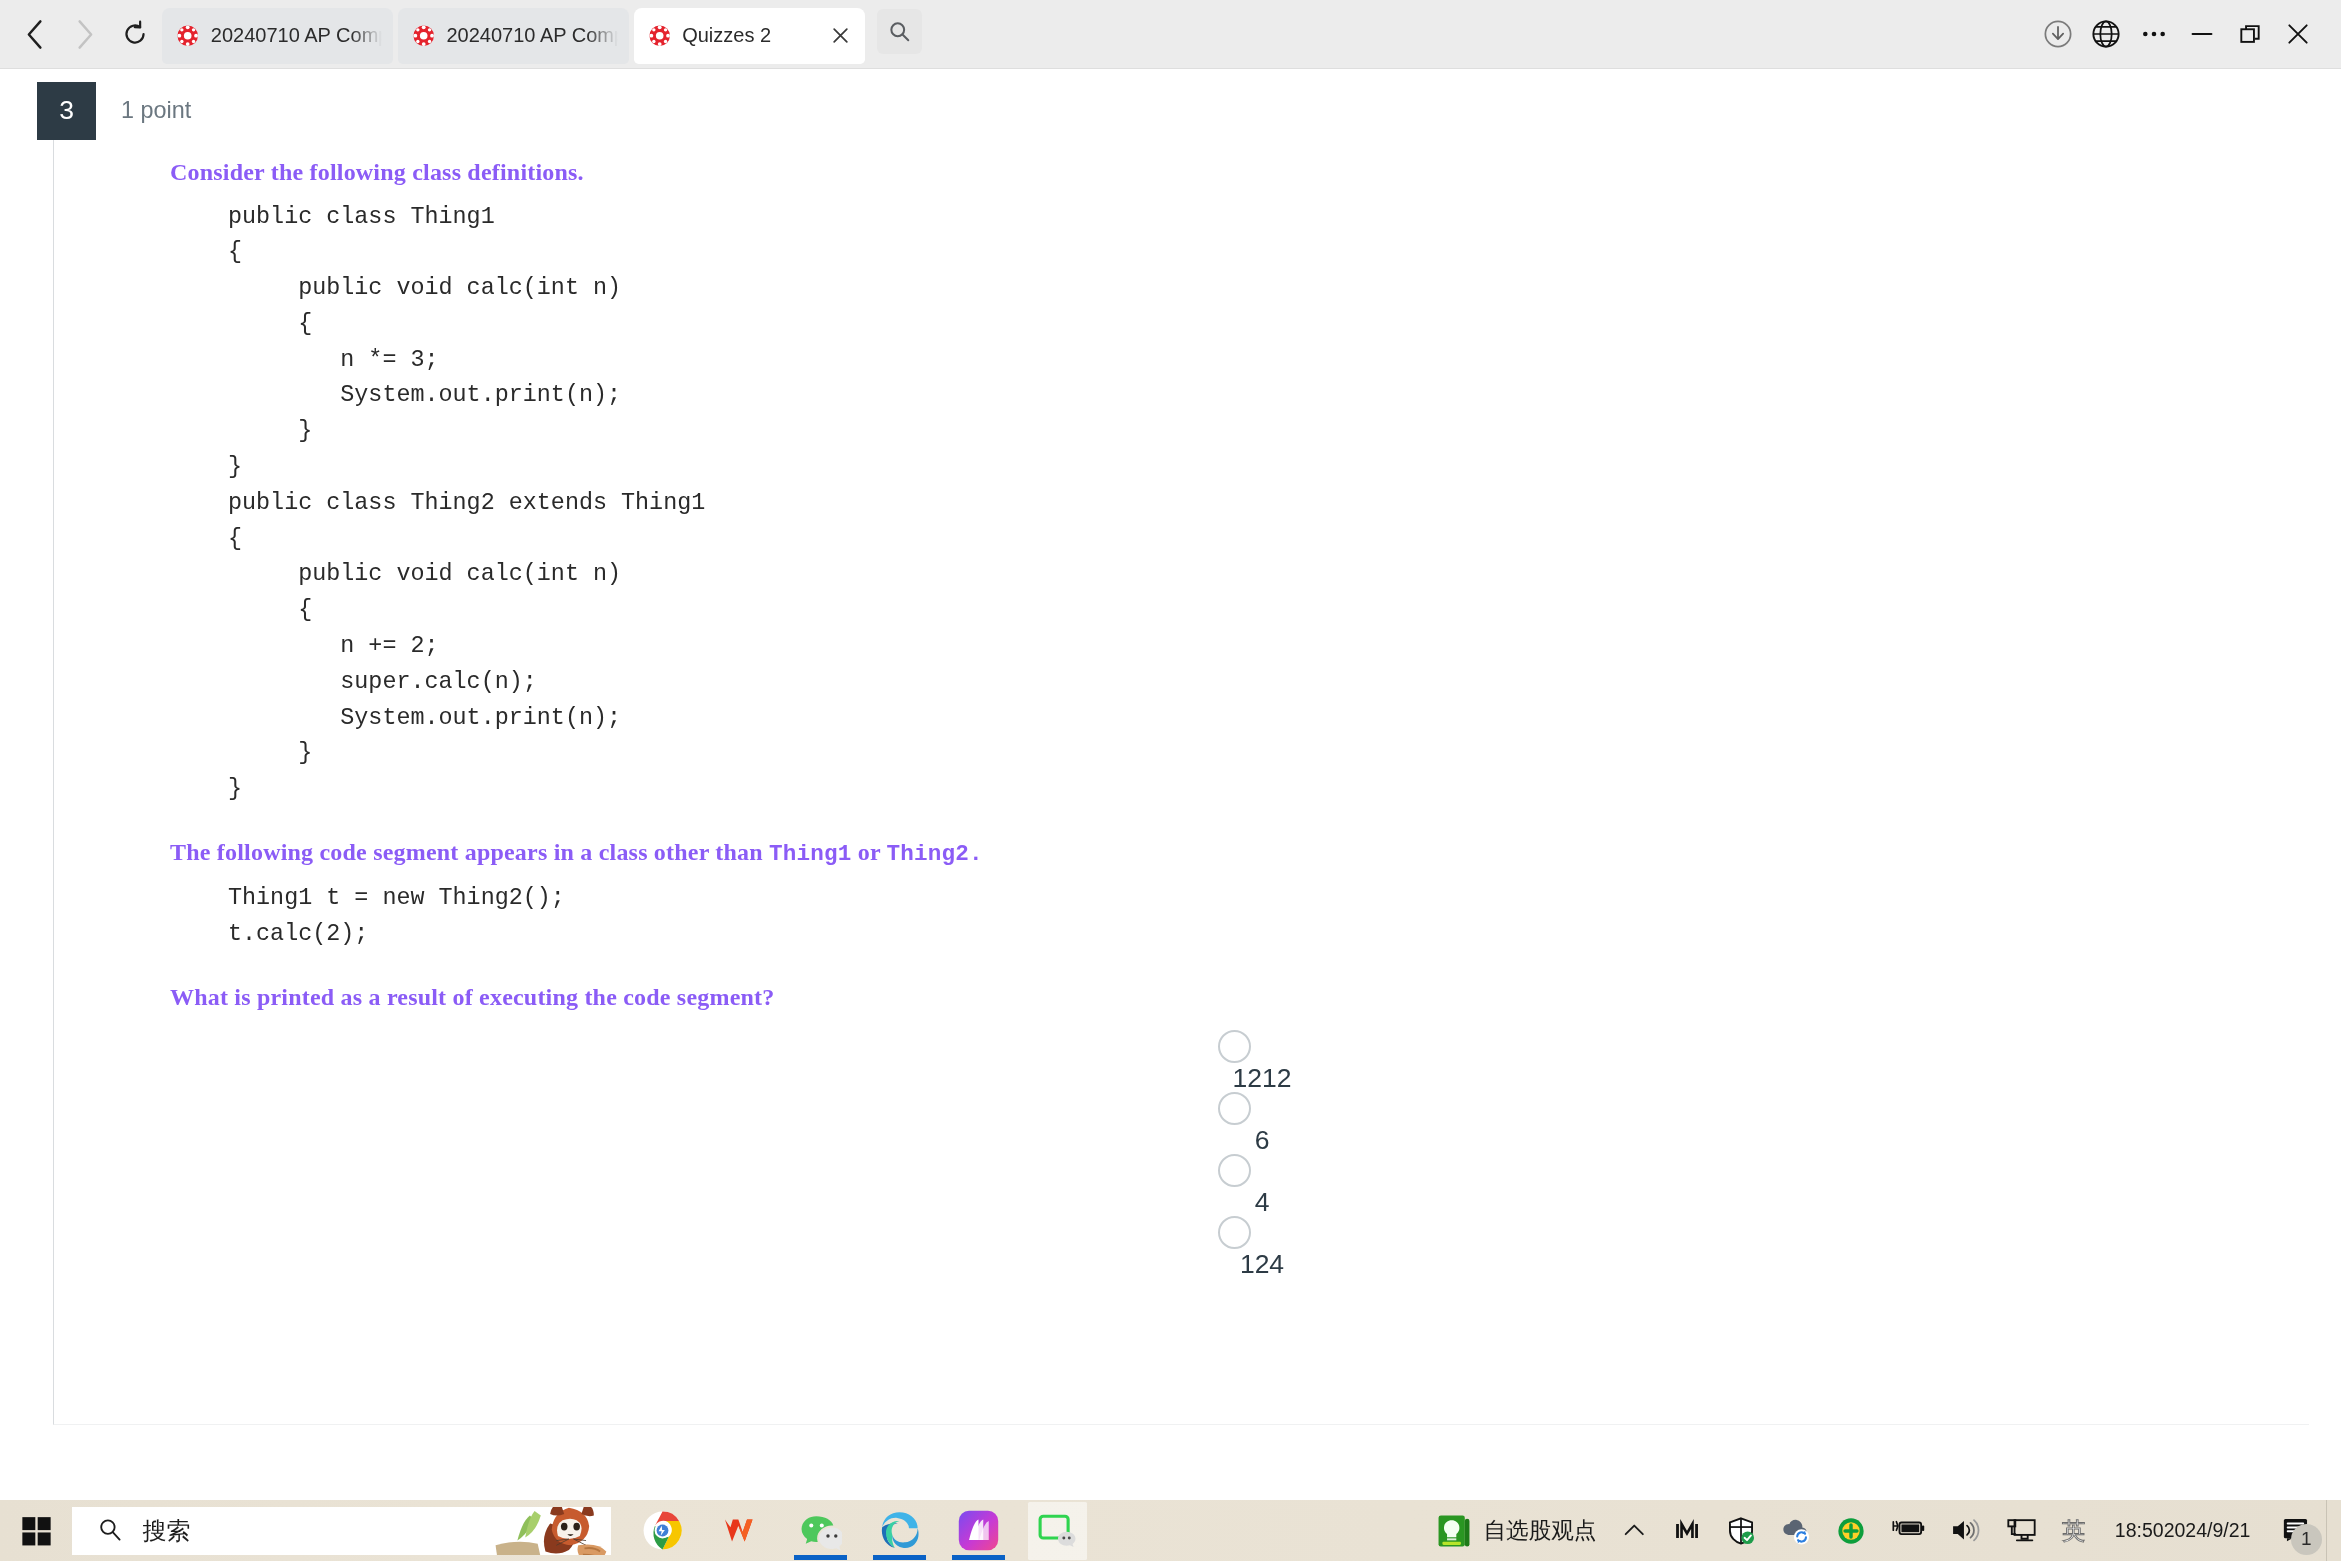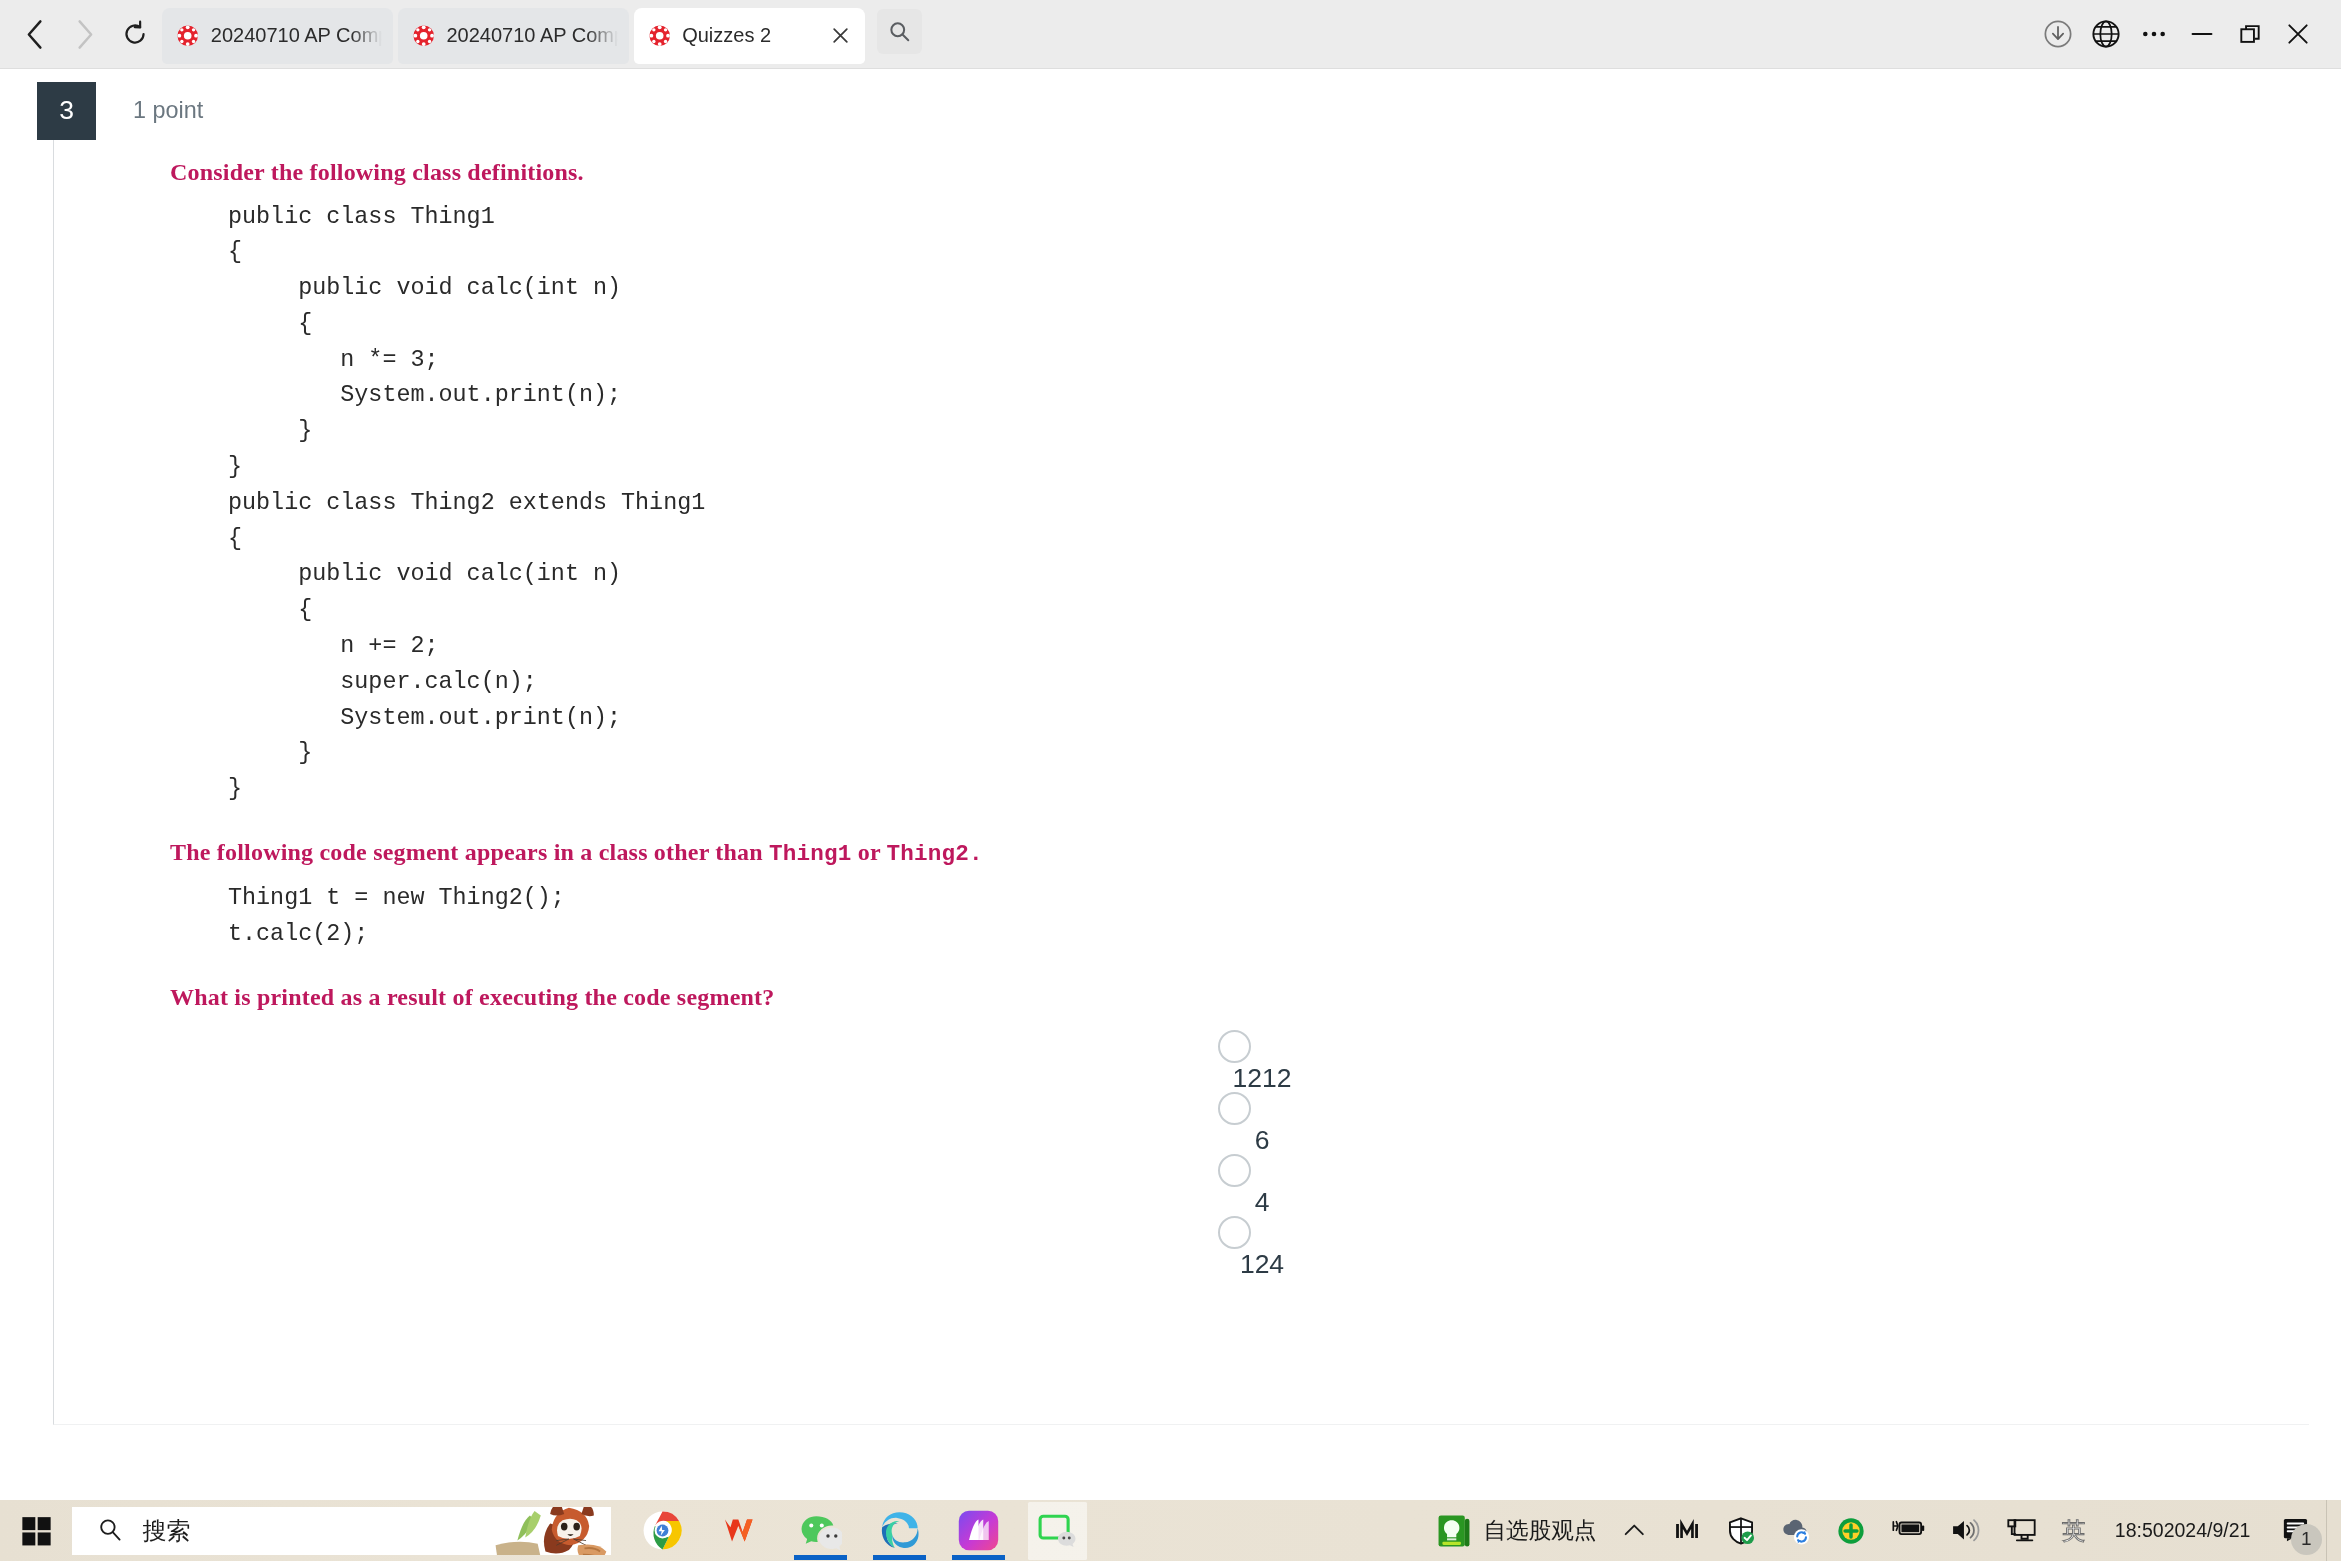--- a/index.html
+++ b/index.html
@@ -131,34 +131,34 @@
     color: #ffffff;
     font-size: 26.5px;
     display: flex;
     align-items: center;
     justify-content: center;
     flex: 0 0 auto;
   }
   .question-points {
     font-size: 23.4px;
     color: #6b7780;
-    margin-left: 20px;
+    margin-left: 8px;
   }
 
   .question-content {
     padding-left: 116px;
     padding-top: 19px;
   }
 
   
   .scan-text {
     font-family: "Liberation Serif", serif;
     font-size: 24px;
     font-weight: 700;
-    color: #be185d;
+    color: #8b5cf6;
     letter-spacing: 0.2px;
     filter: blur(0.3px);
   }
   .scan-code {
     font-family: "Liberation Mono", monospace;
     font-size: 23.4px;
     color: #2a2a2a;
     white-space: pre;
     line-height: 1.53;
     filter: blur(0.3px);

